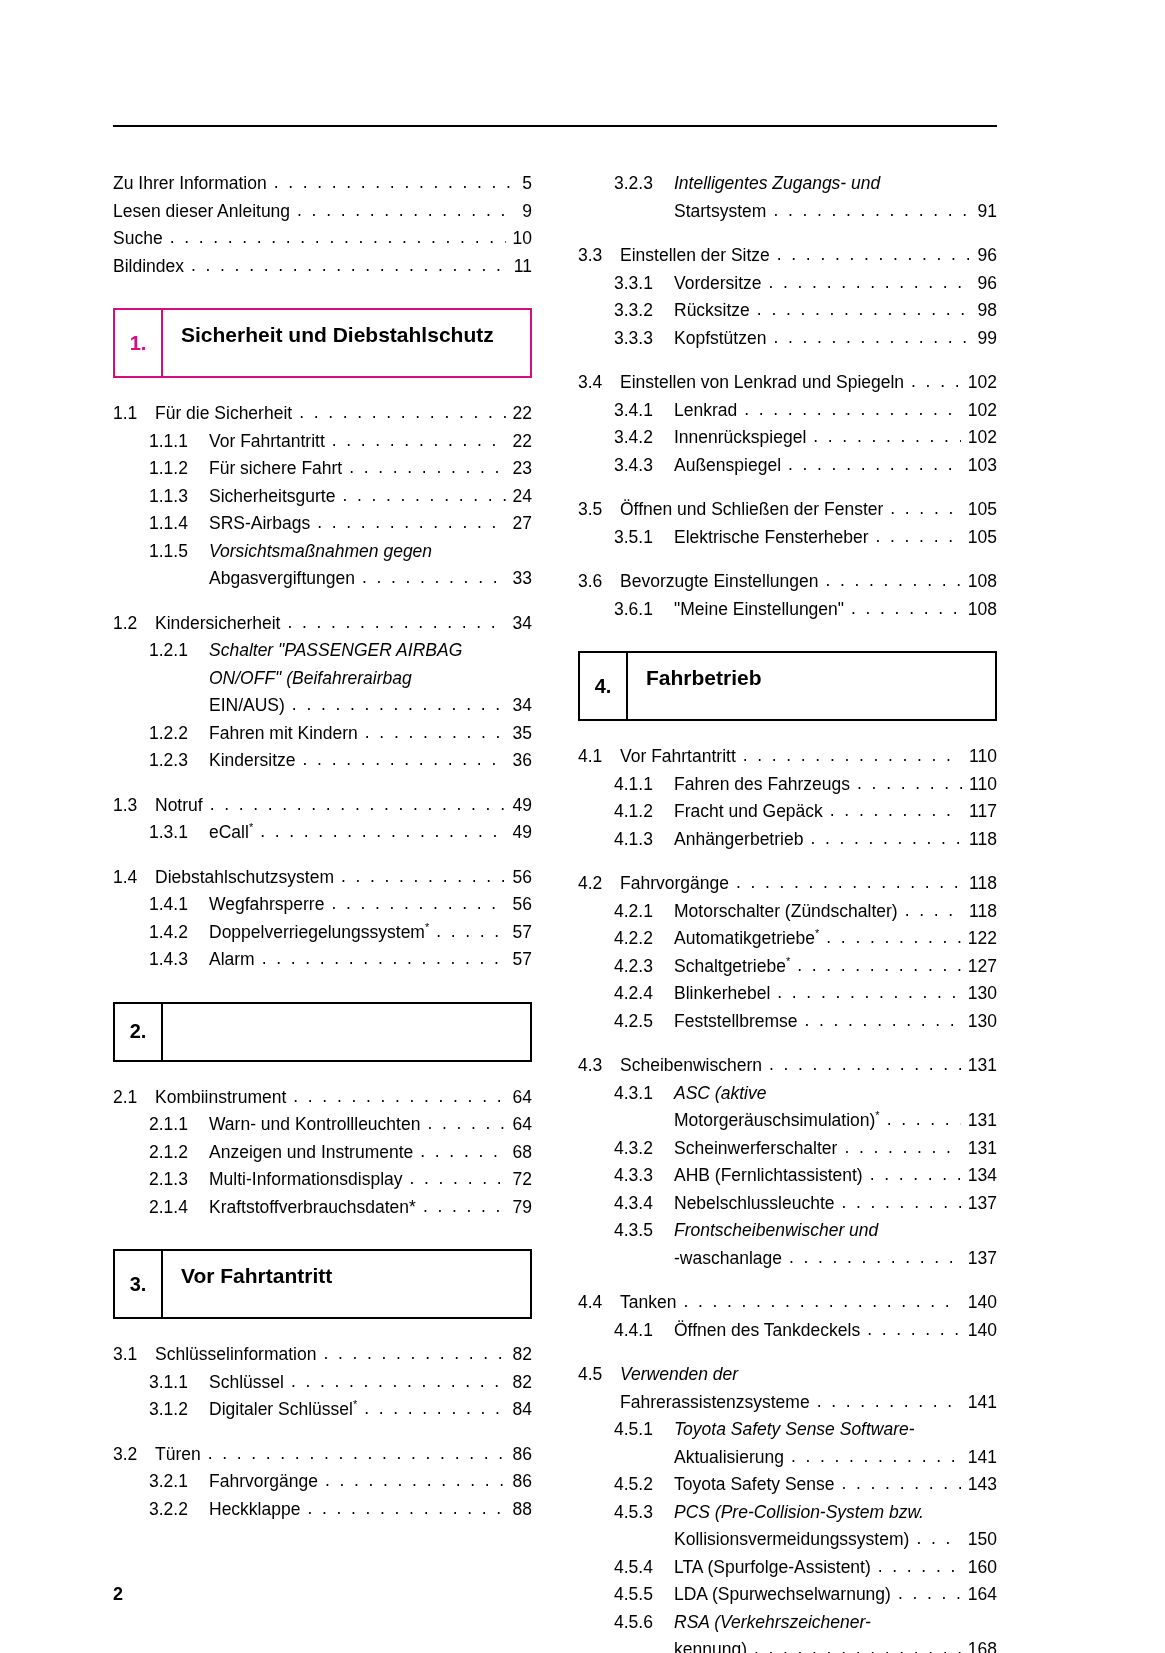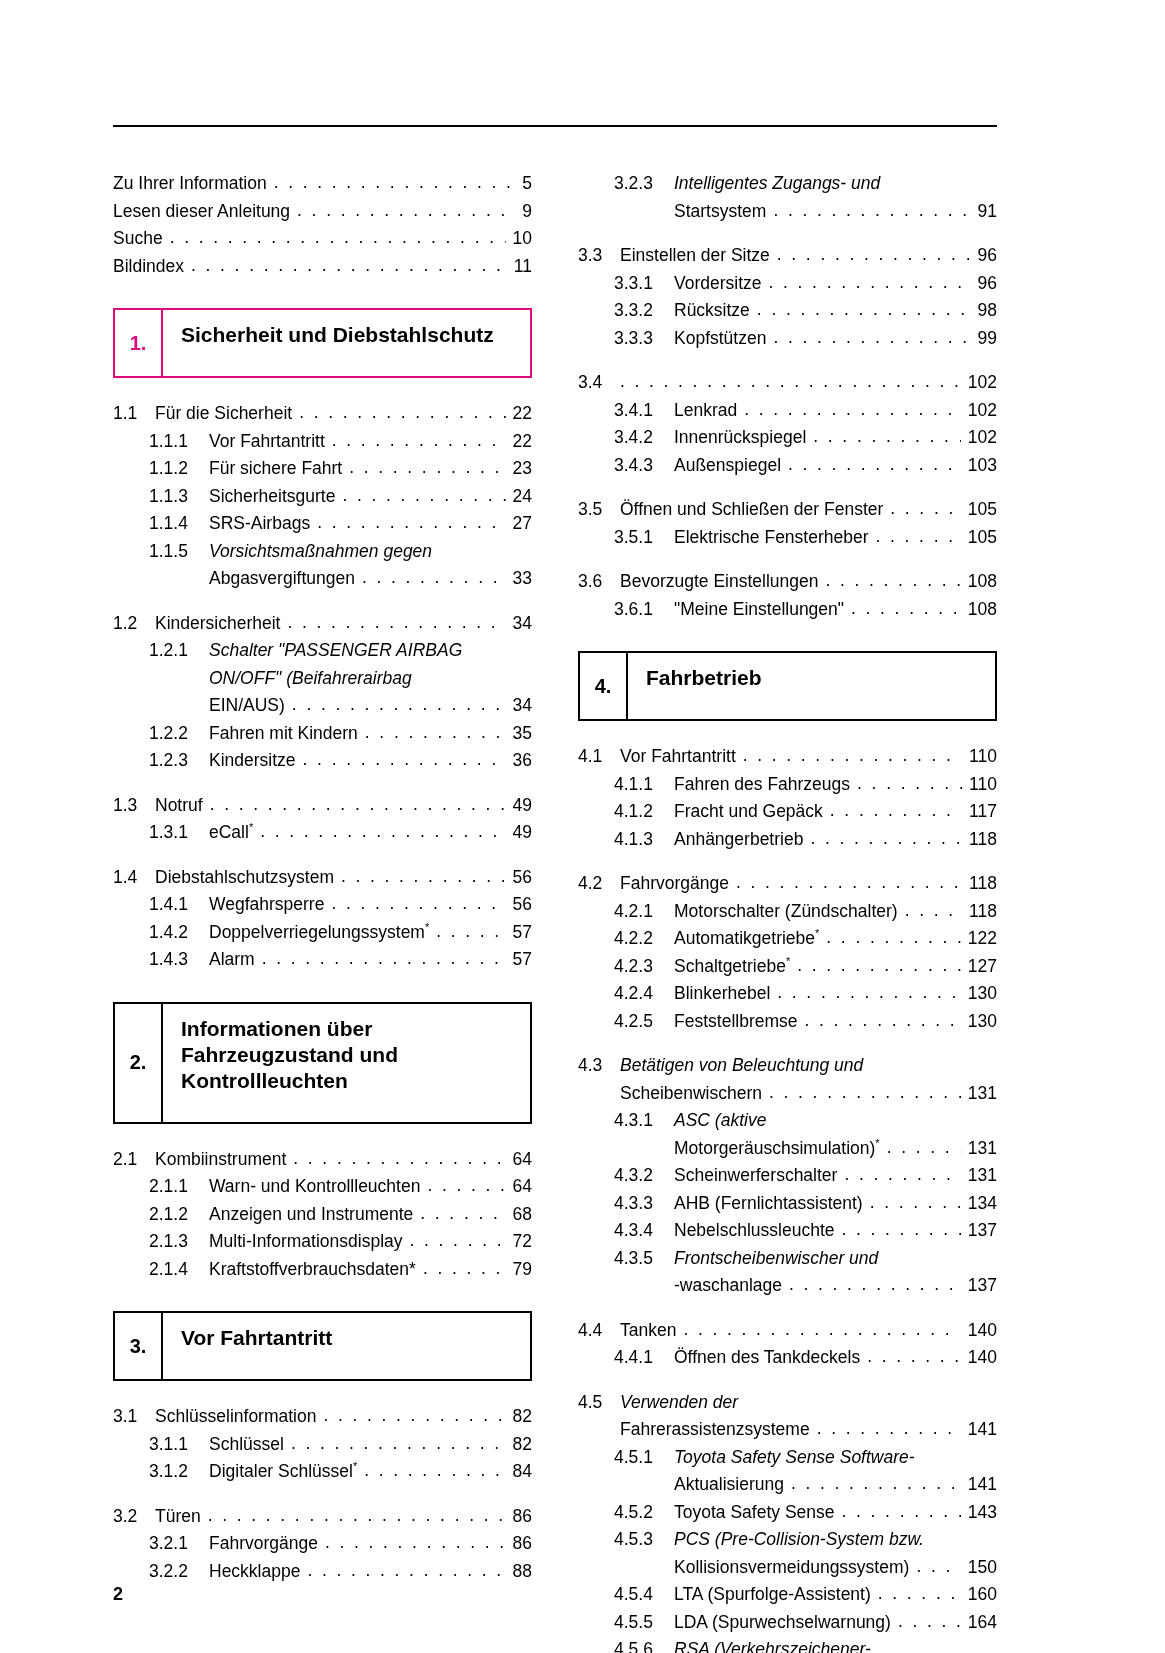--- a/index.html
+++ b/index.html
@@ -304,21 +304,20 @@
           <div class="body">
             <div class="lineflex">
               <span class="txt"><span>Alarm</span></span>
               <span class="leader">. . . . . . . . . . . . . . . . . . . . . . . . . . . . . . . . . . . . . . . . . . . . . . . . . . . . . . . . . . . . . . . . . . . . . . . . . . . . . . . . . . . . . . . . . . . . . . . . . . . . . . . . . . . . . . . . . . . . . . . . </span>
               <span class="pg">57</span>
             </div>
           </div>
         </div>
         <div class="chapbox">
           <div class="chapnum">2.</div>
-          <div class="chaptitle">Informationen über Fahrzeugzustand und Kontrollleuchten</div>
         </div>
         <div class="entry lvl2">
           <div class="num">2.1</div>
           <div class="body">
             <div class="lineflex">
               <span class="txt"><span>Kombiinstrument</span></span>
               <span class="leader">. . . . . . . . . . . . . . . . . . . . . . . . . . . . . . . . . . . . . . . . . . . . . . . . . . . . . . . . . . . . . . . . . . . . . . . . . . . . . . . . . . . . . . . . . . . . . . . . . . . . . . . . . . . . . . . . . . . . . . . . </span>
               <span class="pg">64</span>
             </div>
           </div>
@@ -477,20 +476,21 @@
               <span class="txt"><span>Kopfstützen</span></span>
               <span class="leader">. . . . . . . . . . . . . . . . . . . . . . . . . . . . . . . . . . . . . . . . . . . . . . . . . . . . . . . . . . . . . . . . . . . . . . . . . . . . . . . . . . . . . . . . . . . . . . . . . . . . . . . . . . . . . . . . . . . . . . . . </span>
               <span class="pg">99</span>
             </div>
           </div>
         </div>
         <div class="entry lvl2">
           <div class="num">3.4</div>
           <div class="body">
             <div class="lineflex">
+              <span class="txt"><span>Einstellen von Lenkrad und Spiegeln</span></span>
               <span class="leader">. . . . . . . . . . . . . . . . . . . . . . . . . . . . . . . . . . . . . . . . . . . . . . . . . . . . . . . . . . . . . . . . . . . . . . . . . . . . . . . . . . . . . . . . . . . . . . . . . . . . . . . . . . . . . . . . . . . . . . . . </span>
               <span class="pg">102</span>
             </div>
           </div>
         </div>
         <div class="entry lvl3">
           <div class="num">3.4.1</div>
           <div class="body">
             <div class="lineflex">
               <span class="txt"><span>Lenkrad</span></span>
@@ -659,21 +659,20 @@
             <div class="lineflex">
               <span class="txt"><span>Feststellbremse</span></span>
               <span class="leader">. . . . . . . . . . . . . . . . . . . . . . . . . . . . . . . . . . . . . . . . . . . . . . . . . . . . . . . . . . . . . . . . . . . . . . . . . . . . . . . . . . . . . . . . . . . . . . . . . . . . . . . . . . . . . . . . . . . . . . . . </span>
               <span class="pg">130</span>
             </div>
           </div>
         </div>
         <div class="entry lvl2">
           <div class="num">4.3</div>
           <div class="body">
-            <div class="contline">Betätigen von Beleuchtung und</div>
             <div class="lineflex">
               <span class="txt"><span>Scheibenwischern</span></span>
               <span class="leader">. . . . . . . . . . . . . . . . . . . . . . . . . . . . . . . . . . . . . . . . . . . . . . . . . . . . . . . . . . . . . . . . . . . . . . . . . . . . . . . . . . . . . . . . . . . . . . . . . . . . . . . . . . . . . . . . . . . . . . . . </span>
               <span class="pg">131</span>
             </div>
           </div>
         </div>
         <div class="entry lvl3">
           <div class="num">4.3.1</div>
           <div class="body">

